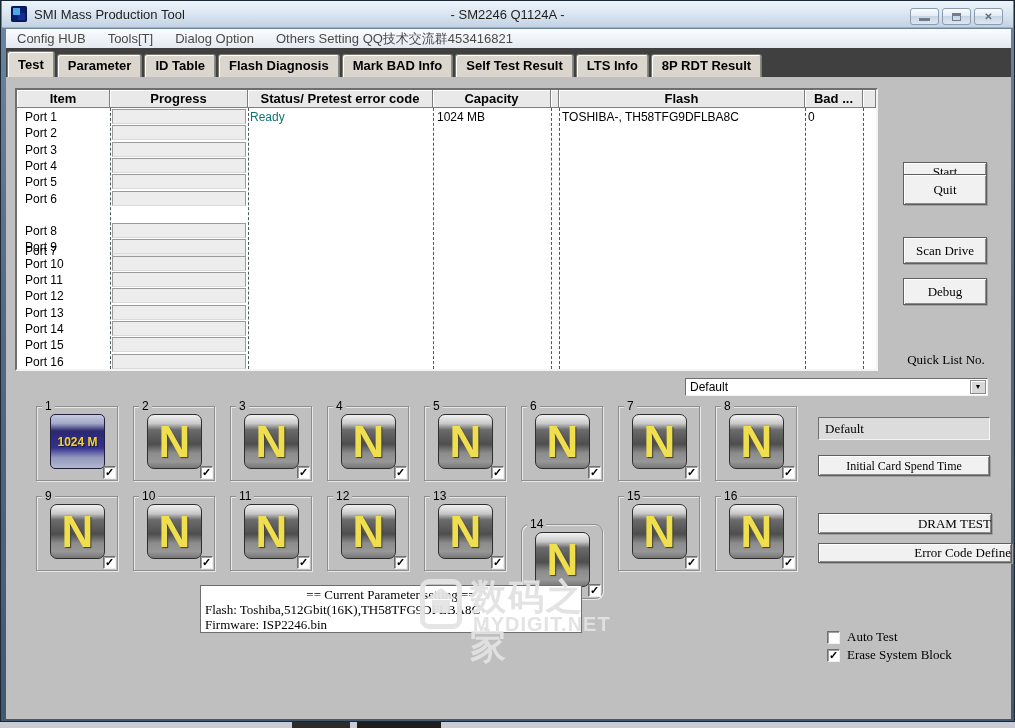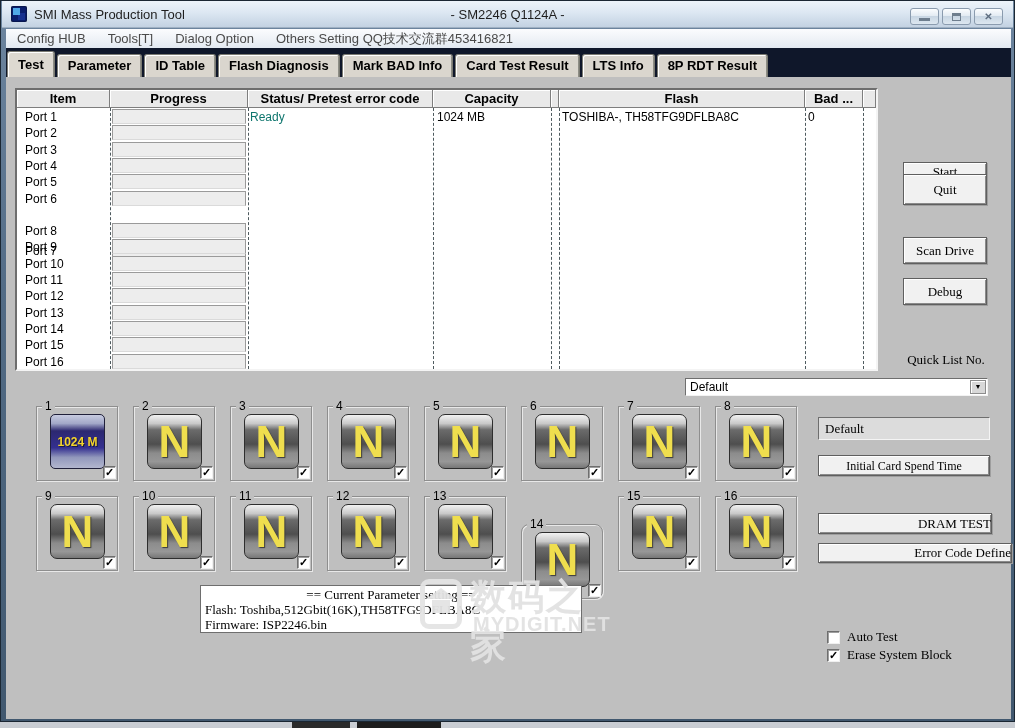--- a/index.html
+++ b/index.html
@@ -27,21 +27,21 @@
             color:#5E6E80; font-size:10px; font-weight:bold; line-height:1; }
   .glyph-min { width:11px; height:3px; background:#6E7E8E; margin-top:6px; }
   .glyph-max { width:9px; height:8px; border:1px solid #6E7E8E; border-top:3px solid #6E7E8E; }
 
   
   .client { position:absolute; left:5px; top:28px; width:1005px; height:690px; background:#BFBFBF; }
   .menubar { position:absolute; left:0; top:0; width:1005px; height:19px;
              background:linear-gradient(180deg,#FBFCFE 0%,#EDF1F6 60%,#E2E9F1 100%);
              display:flex; align-items:center; font-size:13px; color:#4A4A4A; }
   .menu-item { padding:0 11px; cursor:default; }
-  .tabstrip { position:absolute; left:0; top:19px; width:1005px; height:29px; background:#0f172a; }
+  .tabstrip { position:absolute; left:0; top:19px; width:1005px; height:29px; background:#404040; }
   .tabs { position:absolute; left:1px; bottom:0; display:flex; align-items:flex-end; }
   .tab { height:23px; background:#DAD6CE; border:1px solid #7A7A72; border-bottom:none;
          border-top-left-radius:3px; border-top-right-radius:3px;
          box-shadow:inset 1px 1px 0 #FFFFFF, inset -1px 0 0 #8E8E86;
          font-weight:bold; font-size:13px; color:#000; padding:3px 10px 0 10px; margin-right:2px; }
   .tab.active { height:26px; padding-top:5px; background:#DDD9D1; }
 
   
   .grid { position:absolute; left:15px; top:88px; width:863px; height:283px; background:#FFFFFF;
           border-top:2px solid #6E6E6E; border-left:2px solid #6E6E6E;
@@ -160,21 +160,21 @@
           <div class="menu-item">Dialog Option</div>
           <div class="menu-item">Others Setting QQ技术交流群453416821</div>
         </div>
       <div class="tabstrip">
         <div class="tabs">
             <div class="tab active">Test</div>
             <div class="tab">Parameter</div>
             <div class="tab">ID Table</div>
             <div class="tab">Flash Diagnosis</div>
             <div class="tab">Mark BAD Info</div>
-            <div class="tab">Card Test Result</div>
+            <div class="tab">Self Test Result</div>
             <div class="tab">LTS Info</div>
             <div class="tab">8P RDT Result</div>
           </div>
       </div>
 
     </div>
   </div>
 
   <div class="grid">
     <div id="hdr">

